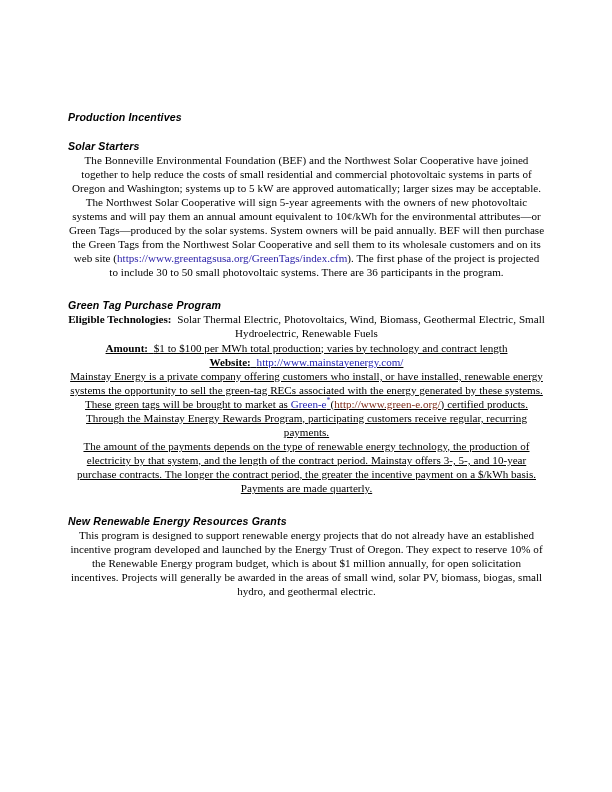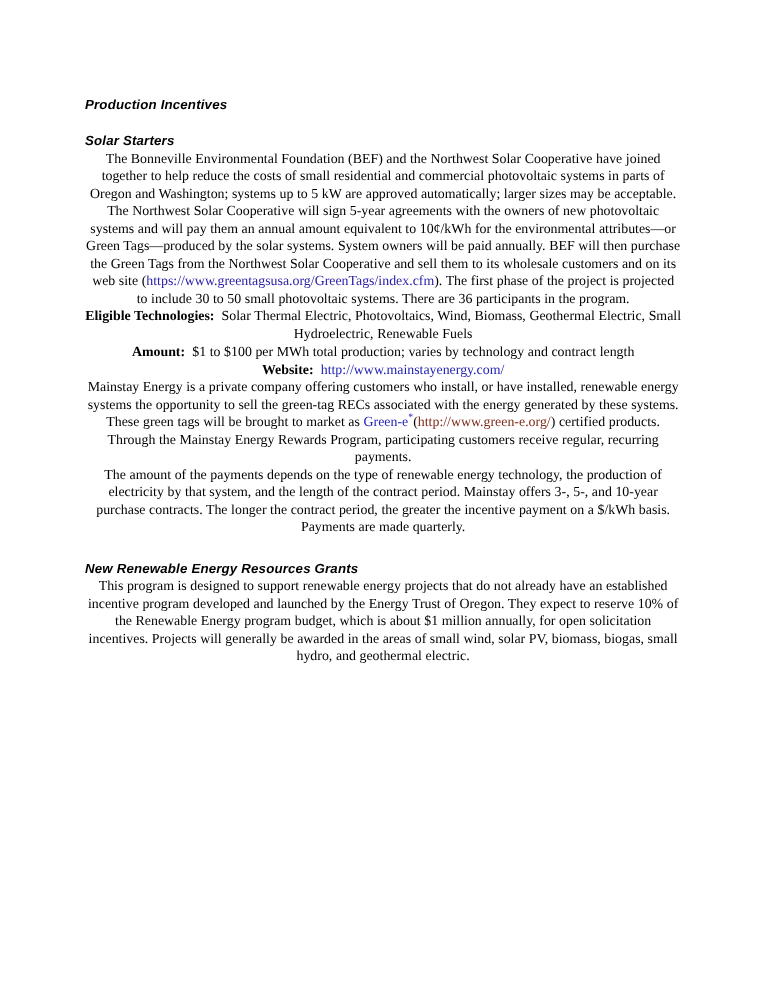--- a/index.html
+++ b/index.html
@@ -7,20 +7,21 @@
     padding: 0;
     background: #ffffff;
   }
   .page {
     position: relative;
     width: 612px;
     height: 660px;
     background: #ffffff;
     overflow: hidden;
     box-sizing: border-box;
+    margin-top: 33px;
   }
   .content {
     position: absolute;
     left: 68px;
     top: 78px;
     width: 477px;
   }
   .h-section {
     font-family: "Liberation Sans", sans-serif;
     font-weight: bold;
@@ -36,21 +37,21 @@
 
   p.body {
     font-family: "Liberation Serif", "DejaVu Serif", serif;
     font-size: 11.1px;
     line-height: 14.05px;
     color: #000000;
     margin: 0;
     text-align: center;
     word-spacing: 0.1px;
   }
-  .p-gap { margin-top: 14px; }
+  .p-gap { margin-top: 14px; text-decoration: underline; }
   .p-gap-first { margin-top: 19px; }
 
   .lbl-bold {
     font-weight: bold;
   }
   .lnk-blue {
     color: #2323b4;
   }
   .lnk-violet {
     color: #2b21a8;
@@ -83,20 +84,21 @@
 <div class="page">
 
   <div class="content">
 
     <h2 class="h-section">Production Incentives</h2>
 
     <h3 class="h-section h-gap-top-sm">Solar Starters</h3>
 
     <p class="body p-gap-first"><span>The Bonneville Environmental Foundation (BEF) and the Northwest Solar Cooperative have joined together to help reduce the costs of small residential and commercial photovoltaic systems in parts of Oregon and Washington; systems up to 5 kW are approved automatically; larger sizes may be acceptable. The Northwest Solar Cooperative will sign 5-year agreements with the owners of new photovoltaic systems and will pay them an annual amount equivalent to 10¢/kWh for the environmental attributes—or Green Tags—produced by the solar systems. System owners will be paid annually. BEF will then purchase the Green Tags from the Northwest Solar Cooperative and sell them to its wholesale customers and on its web site (</span><span class="lnk-violet">https://www.greentagsusa.org/GreenTags/index.cfm</span><span>). The first phase of the project is projected to include 30 to 50 small photovoltaic systems. There are 36 participants in the program.</span></p>
 
+    <h3 class="h-section h-gap-top-lg">Green Tag Purchase Program</h3>
 
     <p class="body p-gap-first"><span class="lbl-bold">Eligible Technologies:</span>&nbsp; <span>Solar Thermal Electric, Photovoltaics, Wind, Biomass, Geothermal Electric, Small Hydroelectric, Renewable Fuels</span></p>
 
     <p class="body p-gap"><span class="lbl-bold">Amount:</span>&nbsp; <span>$1 to $100 per MWh total production; varies by technology and contract length</span></p>
 
 
     <p class="body p-gap"><span class="lbl-bold">Website:</span>&nbsp; <span class="lnk-blue">http://www.mainstayenergy.com/</span></p>
 
     <p class="body p-gap"><span>Mainstay Energy is a private company offering customers who install, or have installed, renewable energy systems the opportunity to sell the green-tag RECs associated with the energy generated by these systems. These green tags will be brought to market as </span><span class="lnk-blue">Green-e</span><span class="lnk-blue sup">*</span><span>(</span><span class="lnk-maroon">http://www.green-e.org/</span><span>) certified products. Through the Mainstay Energy Rewards Program, participating customers receive regular, recurring payments.</span></p>
 

